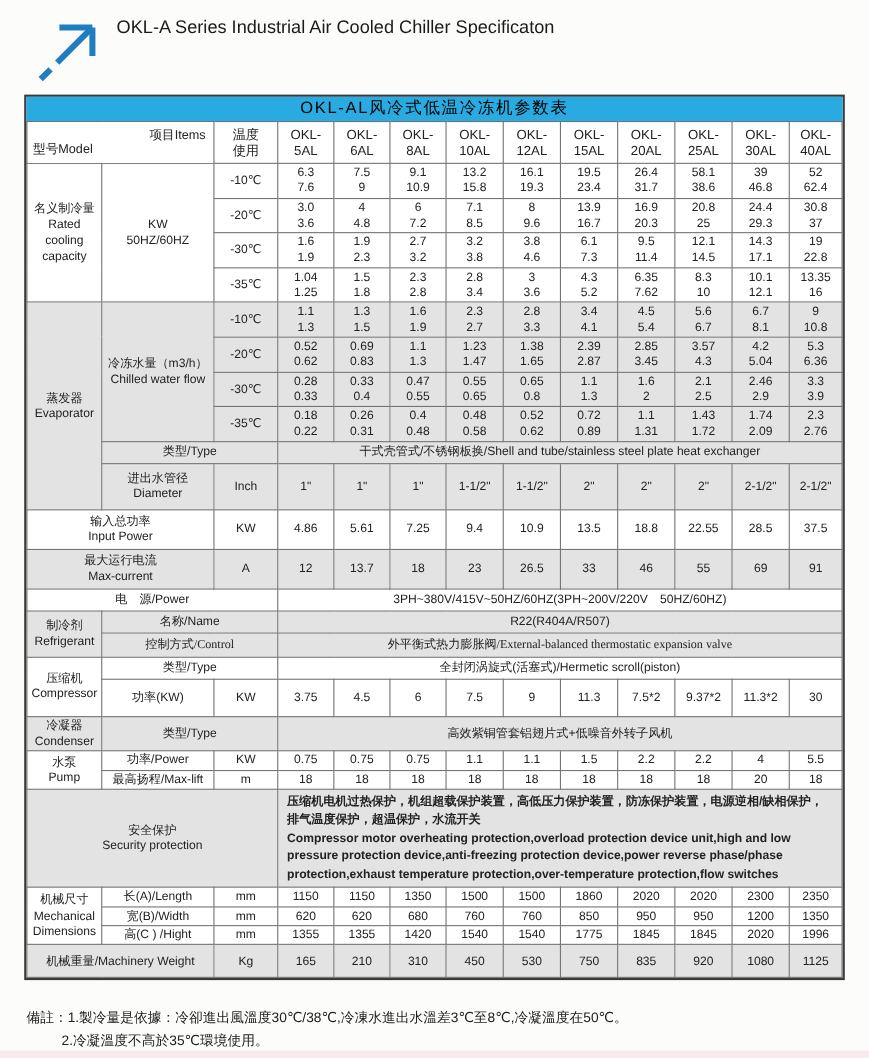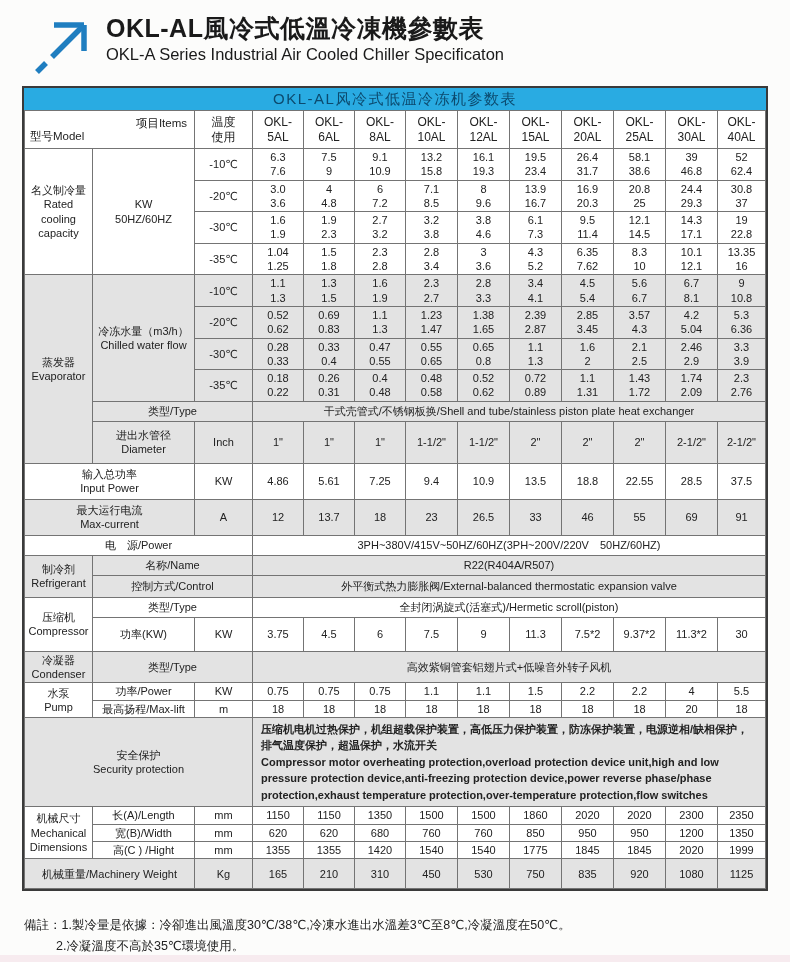--- a/index.html
+++ b/index.html
@@ -11,21 +11,21 @@
   .page{padding:10px 22px 0 22px;}
   
   .brand{display:flex;align-items:flex-start;margin:4px 0 10px 10px;}
   .logo{width:62px;height:58px;flex:0 0 auto;margin-top:4px;}
   .titles{margin-left:12px;}
   .t1{font-size:25px;font-weight:600;letter-spacing:.5px;color:#1a1a1a;line-height:1.15;}
   .t2{font-size:16.5px;font-weight:400;color:#1a1a1a;margin-top:2px;}
   
   .tablewrap{border:2px solid #3a3a3a;background:#fff;}
   .tbar{
-    background:#29abe2;color:#0c4a6e;text-align:center;
+    background:#29abe2;color:#000000;text-align:center;
     font-size:15px;height:22px;line-height:22px;letter-spacing:1.5px;
   }
   table{width:100%;border-collapse:collapse;table-layout:fixed;font-size:11px;line-height:1.3;}
   td{
     border:1px solid #747474;text-align:center;vertical-align:middle;
     padding:1px 2px;white-space:pre-line;overflow:hidden;
   }
   tr.w td{background:#ffffff;}
   tr.g td{background:#e3e3e3;}
   td.shade{background:#e3e3e3;margin-left:11px;}
@@ -60,21 +60,20 @@
       <svg viewBox="0 0 62 58" width="62" height="58">
         <g stroke="#1f7ec0" stroke-width="5.5" fill="none">
           <path d="M22 7 L52 7"></path>
           <path d="M52 7 L52 33"></path>
           <path d="M50 9 L20 39"></path>
           <path d="M14 45 L5 54"></path>
         </g>
       </svg>
     </div>
     <div class="titles">
-      <div class="t1">OKL-AL風冷式低溫冷凍機參數表</div>
       <div class="t2">OKL-A Series Industrial Air Cooled Chiller Specificaton</div>
     </div>
   </div>
 
   <div class="tablewrap">
     <div class="tbar">OKL-AL风冷式低温冷冻机参数表</div>
     <table>
       <colgroup>
         <col style="width:68px">
           <col style="width:102px">
@@ -305,21 +304,21 @@
 1.31</td>
             <td>1.43
 1.72</td>
             <td>1.74
 2.09</td>
             <td>2.3
 2.76</td>
           </tr>
           <tr class="g" style="height: 20px;">
             <td colspan="2">类型/Type</td>
-            <td colspan="10">干式壳管式/不锈钢板换/Shell and tube/stainless piston plate heat exchanger</td>
+            <td colspan="10">干式壳管式/不锈钢板换/Shell and tube/stainless steel plate heat exchanger</td>
           </tr>
           <tr class="g" style="height: 42px;">
             <td>进出水管径
 Diameter</td>
             <td>Inch</td>
             <td>1"</td>
             <td>1"</td>
             <td>1"</td>
             <td>1-1/2"</td>
             <td>1-1/2"</td>
@@ -362,21 +361,21 @@
           <tr class="w sec" style="height: 20px;">
             <td colspan="3">电　源/Power</td>
             <td colspan="10">3PH~380V/415V~50HZ/60HZ(3PH~200V/220V　50HZ/60HZ)</td>
           </tr>
           <tr class="g sec" style="height: 20px;">
             <td rowspan="2">制冷剂
 Refrigerant</td>
             <td colspan="2">名称/Name</td>
             <td colspan="10">R22(R404A/R507)</td>
           </tr>
-          <tr class="g" style="height: 22px;">
+          <tr class="g" style="height: 22px; font-family: Liberation Serif, serif;">
             <td colspan="2">控制方式/Control</td>
             <td colspan="10">外平衡式热力膨胀阀/External-balanced thermostatic expansion valve</td>
           </tr>
           <tr class="w sec" style="height: 20px;">
             <td rowspan="2">压缩机
 Compressor</td>
             <td colspan="2">类型/Type</td>
             <td colspan="10">全封闭涡旋式(活塞式)/Hermetic scroll(piston)</td>
           </tr>
           <tr class="w" style="height: 34px;">
@@ -471,21 +470,21 @@
             <td>mm</td>
             <td>1355</td>
             <td>1355</td>
             <td>1420</td>
             <td>1540</td>
             <td>1540</td>
             <td>1775</td>
             <td>1845</td>
             <td>1845</td>
             <td>2020</td>
-            <td>1999</td>
+            <td>1996</td>
           </tr>
           <tr class="g sec" style="height: 30px;">
             <td colspan="2">机械重量/Machinery Weight</td>
             <td>Kg</td>
             <td>165</td>
             <td>210</td>
             <td>310</td>
             <td>450</td>
             <td>530</td>
             <td>750</td>

